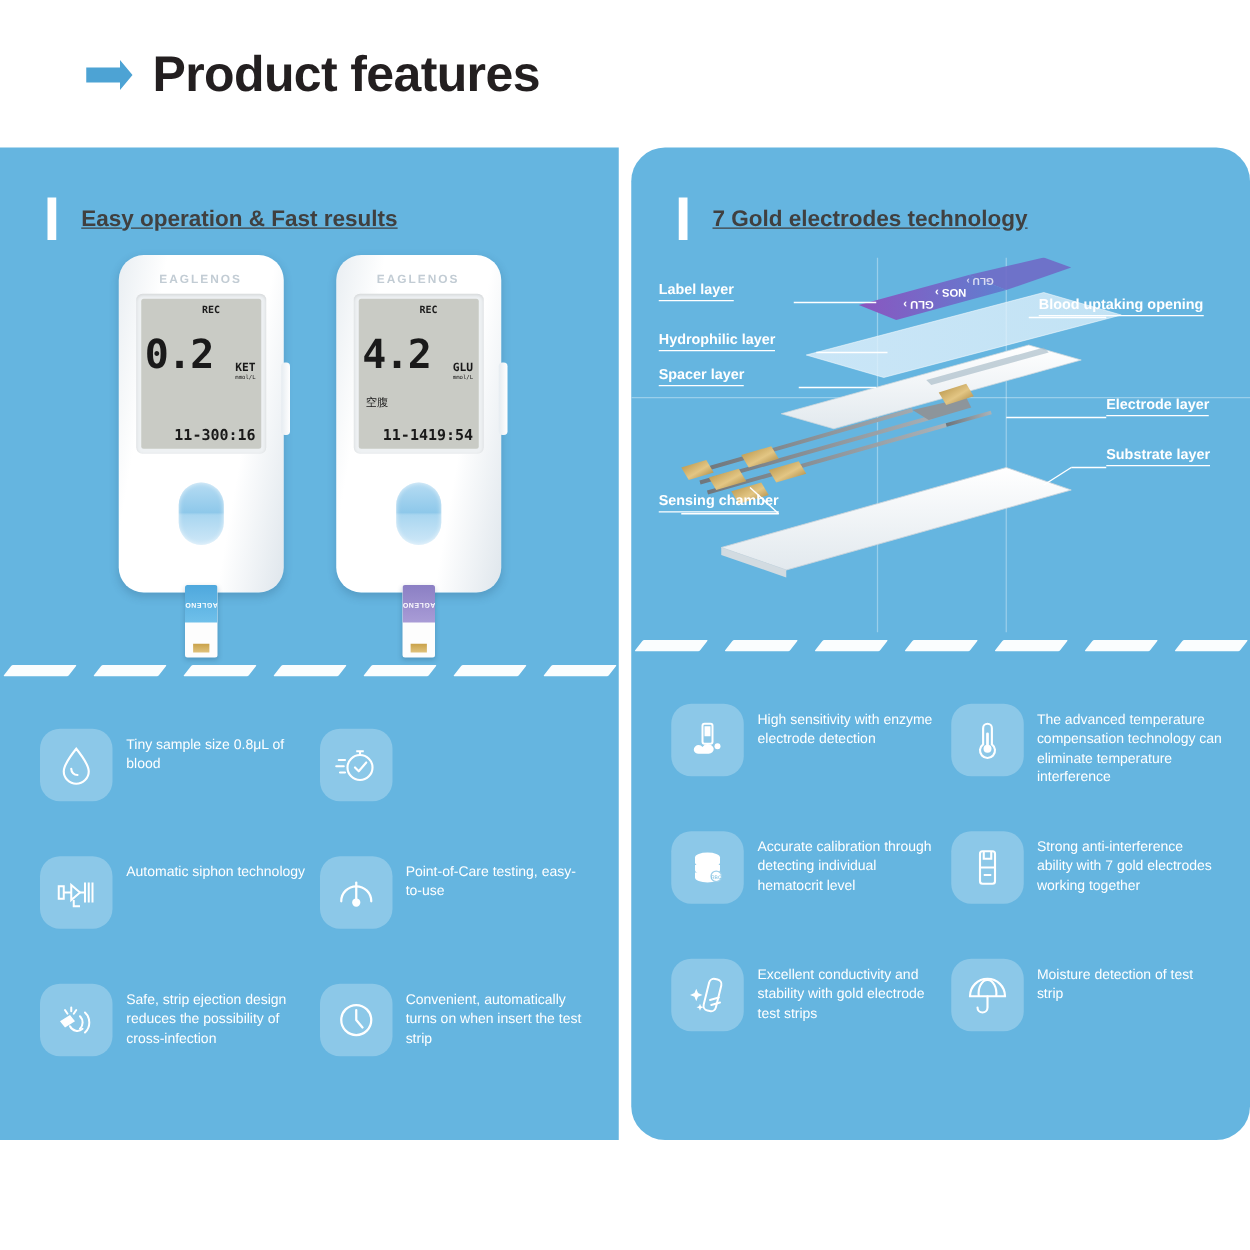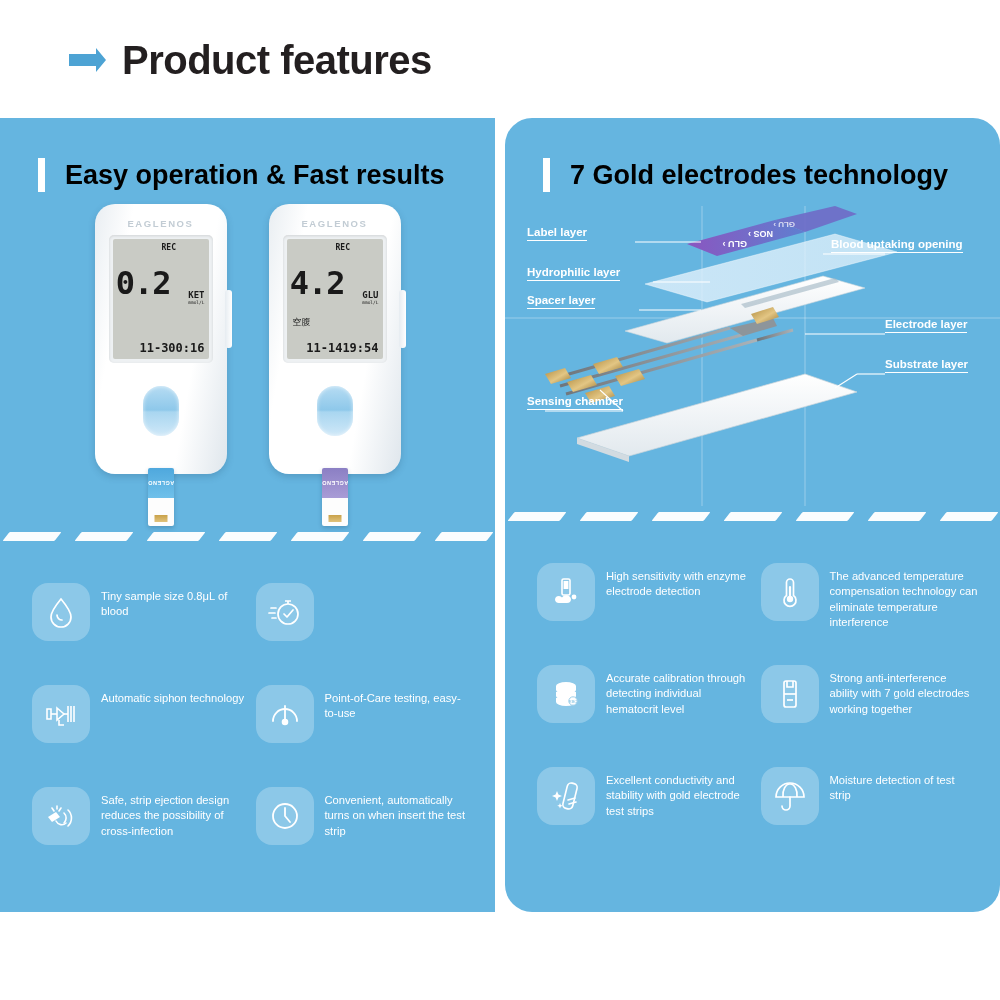--- a/index.html
+++ b/index.html
@@ -21,21 +21,21 @@
 
   
   .panels { position: absolute; top: 118px; left: 0; width: 1000px; height: 794px; display: flex; }
   .panel { background: #65b5e0; position: relative; overflow: hidden; }
   .panel-left { width: 495px; height: 794px; }
   .panel-gap { width: 10px; height: 794px; background: #ffffff; }
   .panel-right { width: 495px; height: 794px; border-radius: 27px; }
 
   .panel-head { display: flex; align-items: center; padding: 40px 0 0 38px; }
   .panel-bar { width: 7px; height: 34px; background: #ffffff; margin-right: 20px; flex: 0 0 auto; }
-  .panel-title { font-size: 27px; font-weight: bold; color: #000000; white-space: nowrap; }
+  .panel-title { font-size: 18px; font-weight: bold; color: #404040; white-space: nowrap; text-decoration: underline; }
 
   
   .meters { display: flex; justify-content: center; gap: 42px; margin-top: 12px; }
   .meter-wrap { position: relative; width: 132px; }
   .meter-body {
     width: 132px; height: 270px; border-radius: 20px;
     background: linear-gradient(100deg, #e9eef2 0%, #ffffff 22%, #ffffff 70%, #dfe6ec 100%);
     box-shadow: 0 3px 7px rgba(30,70,100,0.22);
     position: relative; padding-top: 14px;
   }

